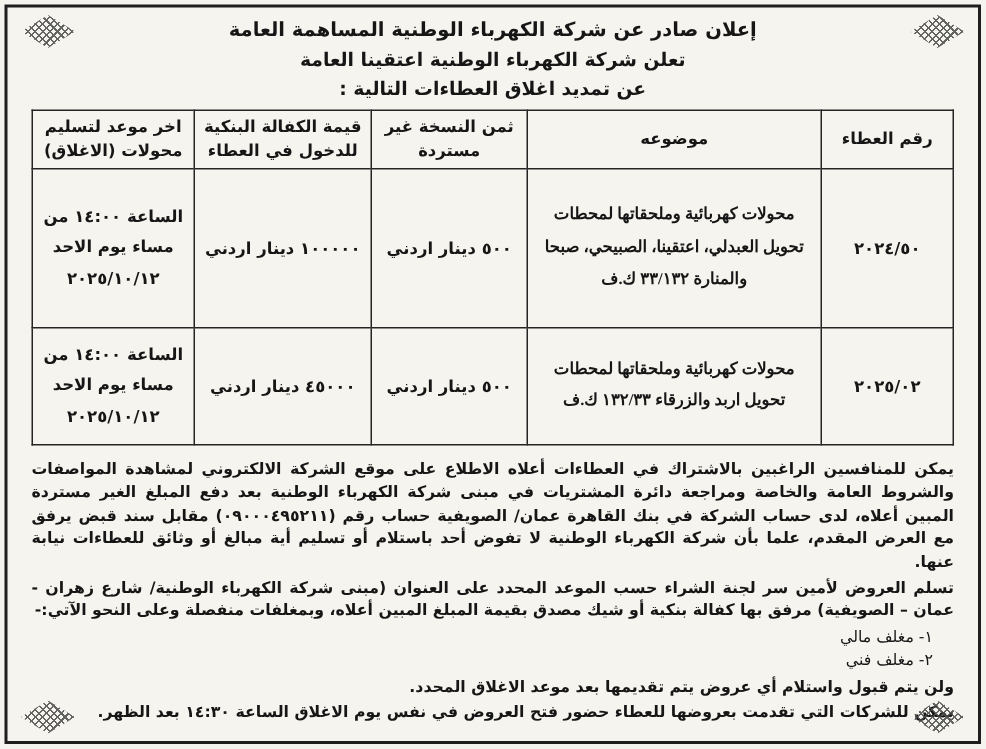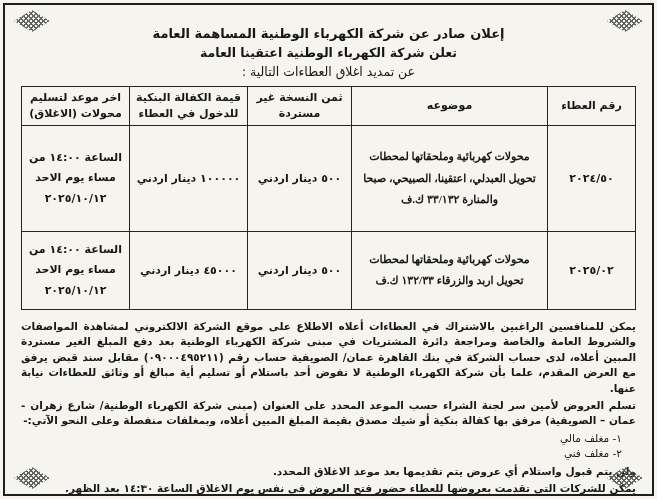--- a/index.html
+++ b/index.html
@@ -26,24 +26,24 @@
     background:
       repeating-linear-gradient(45deg,#4a4a4a 0 1px,transparent 1px 3.5px),
       repeating-linear-gradient(135deg,#4a4a4a 0 1px,transparent 1px 3.5px);
     opacity:.85;
   }
   .corner.tl{ top:3px; left:6px; }
   .corner.tr{ top:3px; right:6px; }
   .corner.bl{ bottom:3px; left:6px; }
   .corner.br{ bottom:3px; right:6px; }
 
-  .titles { text-align:center; margin-top:15px; }
+  .titles { text-align:center; margin-top:2px; }
   .title1 { font-size:13px; font-weight:700; letter-spacing:.2px; }
   .title2 { font-size:12.5px; font-weight:700; margin-top:4px; }
-  .title3 { font-size:12.5px; font-weight:400; margin-top:4px; }
+  .title3 { font-size:12.5px; font-weight:700; margin-top:4px; }
 
   table.tenders {
     width:100%;
     border-collapse:collapse;
     table-layout:fixed;
     margin-top:7px;
   }
   table.tenders th, table.tenders td {
     border:1.6px solid #242424;
     text-align:center;

